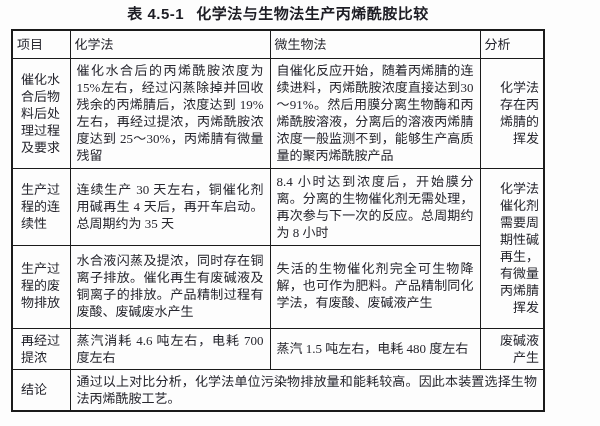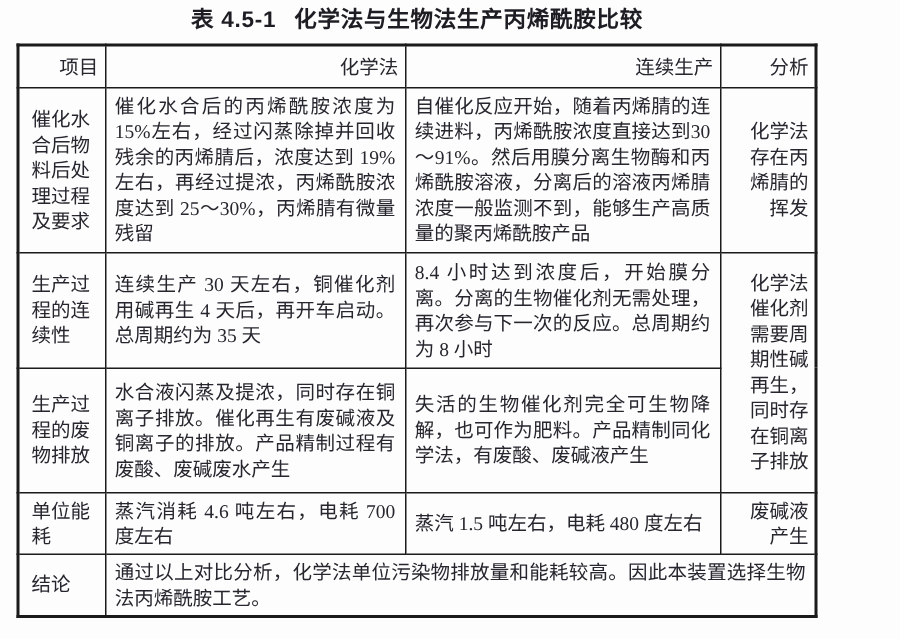--- a/index.html
+++ b/index.html
@@ -41,37 +41,37 @@
   col.c-ana  { width: 64px; }
   .cmp th, .cmp td {
     border: 1px solid #1b1b1b;
     font-size: 13px;
     line-height: 17px;
     font-weight: normal;
     vertical-align: middle;
     box-sizing: border-box;
   }
   .cmp thead tr { height: 28px; }
-  .cmp th { text-align: right; padding: 2px 4px; }
+  .cmp th { text-align: left; padding: 2px 4px; }
   td.item {
     text-align: left;
     padding: 3px 5px 3px 8px;
     margin-top: 48px;
   }
   td.body {
     text-align: justify;
     padding: 3px 6px;
   }
   td.ana {
     text-align: right;
     padding: 3px 4px 3px 7px;
   }
   tr.r-post  { height: 110px; }
   tr.r-cont  { height: 77px; }
-  tr.r-waste { height: 83px; }
+  tr.r-waste { height: 83px; font-family: Liberation Mono, monospace; }
   tr.r-energy{ height: 37px; }
   tr.r-concl { height: 41px; }
 </style>
 </head>
 <body>
 
 <div class="page">
 
   <div class="caption">
     <span class="num">表 4.5-1</span><span>化学法与生物法生产丙烯酰胺比较</span>
@@ -81,44 +81,44 @@
     <colgroup>
       <col class="c-item">
         <col class="c-chem">
         <col class="c-bio">
         <col class="c-ana">
     </colgroup>
     <thead>
       <tr>
         <th>项目</th>
         <th>化学法</th>
-        <th>连续生产</th>
+        <th>微生物法</th>
         <th>分析</th>
       </tr>
     </thead>
     <tbody>
       <tr class="r-post">
         <td class="item">催化水合后物料后处理过程及要求</td>
         <td class="body">催化水合后的丙烯酰胺浓度为15%左右，经过闪蒸除掉并回收残余的丙烯腈后，浓度达到 19%左右，再经过提浓，丙烯酰胺浓度达到 25～30%，丙烯腈有微量残留</td>
         <td class="body">自催化反应开始，随着丙烯腈的连续进料，丙烯酰胺浓度直接达到30～91%。然后用膜分离生物酶和丙烯酰胺溶液，分离后的溶液丙烯腈浓度一般监测不到，能够生产高质量的聚丙烯酰胺产品</td>
         <td class="ana">化学法存在丙烯腈的挥发</td>
       </tr>
       <tr class="r-cont">
         <td class="item">生产过程的连续性</td>
         <td class="body">连续生产 30 天左右，铜催化剂用碱再生 4 天后，再开车启动。总周期约为 35 天</td>
         <td class="body">8.4 小时达到浓度后，开始膜分离。分离的生物催化剂无需处理，再次参与下一次的反应。总周期约为 8 小时</td>
-        <td class="ana" rowspan="2">化学法催化剂需要周期性碱再生，同时存在铜离子排放</td>
+        <td class="ana" rowspan="2">化学法催化剂需要周期性碱再生，有微量丙烯腈挥发</td>
       </tr>
       <tr class="r-waste">
         <td class="item">生产过程的废物排放</td>
         <td class="body">水合液闪蒸及提浓，同时存在铜离子排放。催化再生有废碱液及铜离子的排放。产品精制过程有废酸、废碱废水产生</td>
         <td class="body">失活的生物催化剂完全可生物降解，也可作为肥料。产品精制同化学法，有废酸、废碱液产生</td>
       </tr>
       <tr class="r-energy">
-        <td class="item">单位能耗</td>
+        <td class="item">再经过提浓</td>
         <td class="body">蒸汽消耗 4.6 吨左右，电耗 700 度左右</td>
         <td class="body">蒸汽 1.5 吨左右，电耗 480 度左右</td>
         <td class="ana">废碱液产生</td>
       </tr>
       <tr class="r-concl">
         <td class="item">结论</td>
         <td class="body" colspan="3">通过以上对比分析，化学法单位污染物排放量和能耗较高。因此本装置选择生物法丙烯酰胺工艺。</td>
       </tr>
     </tbody>
   </table>

